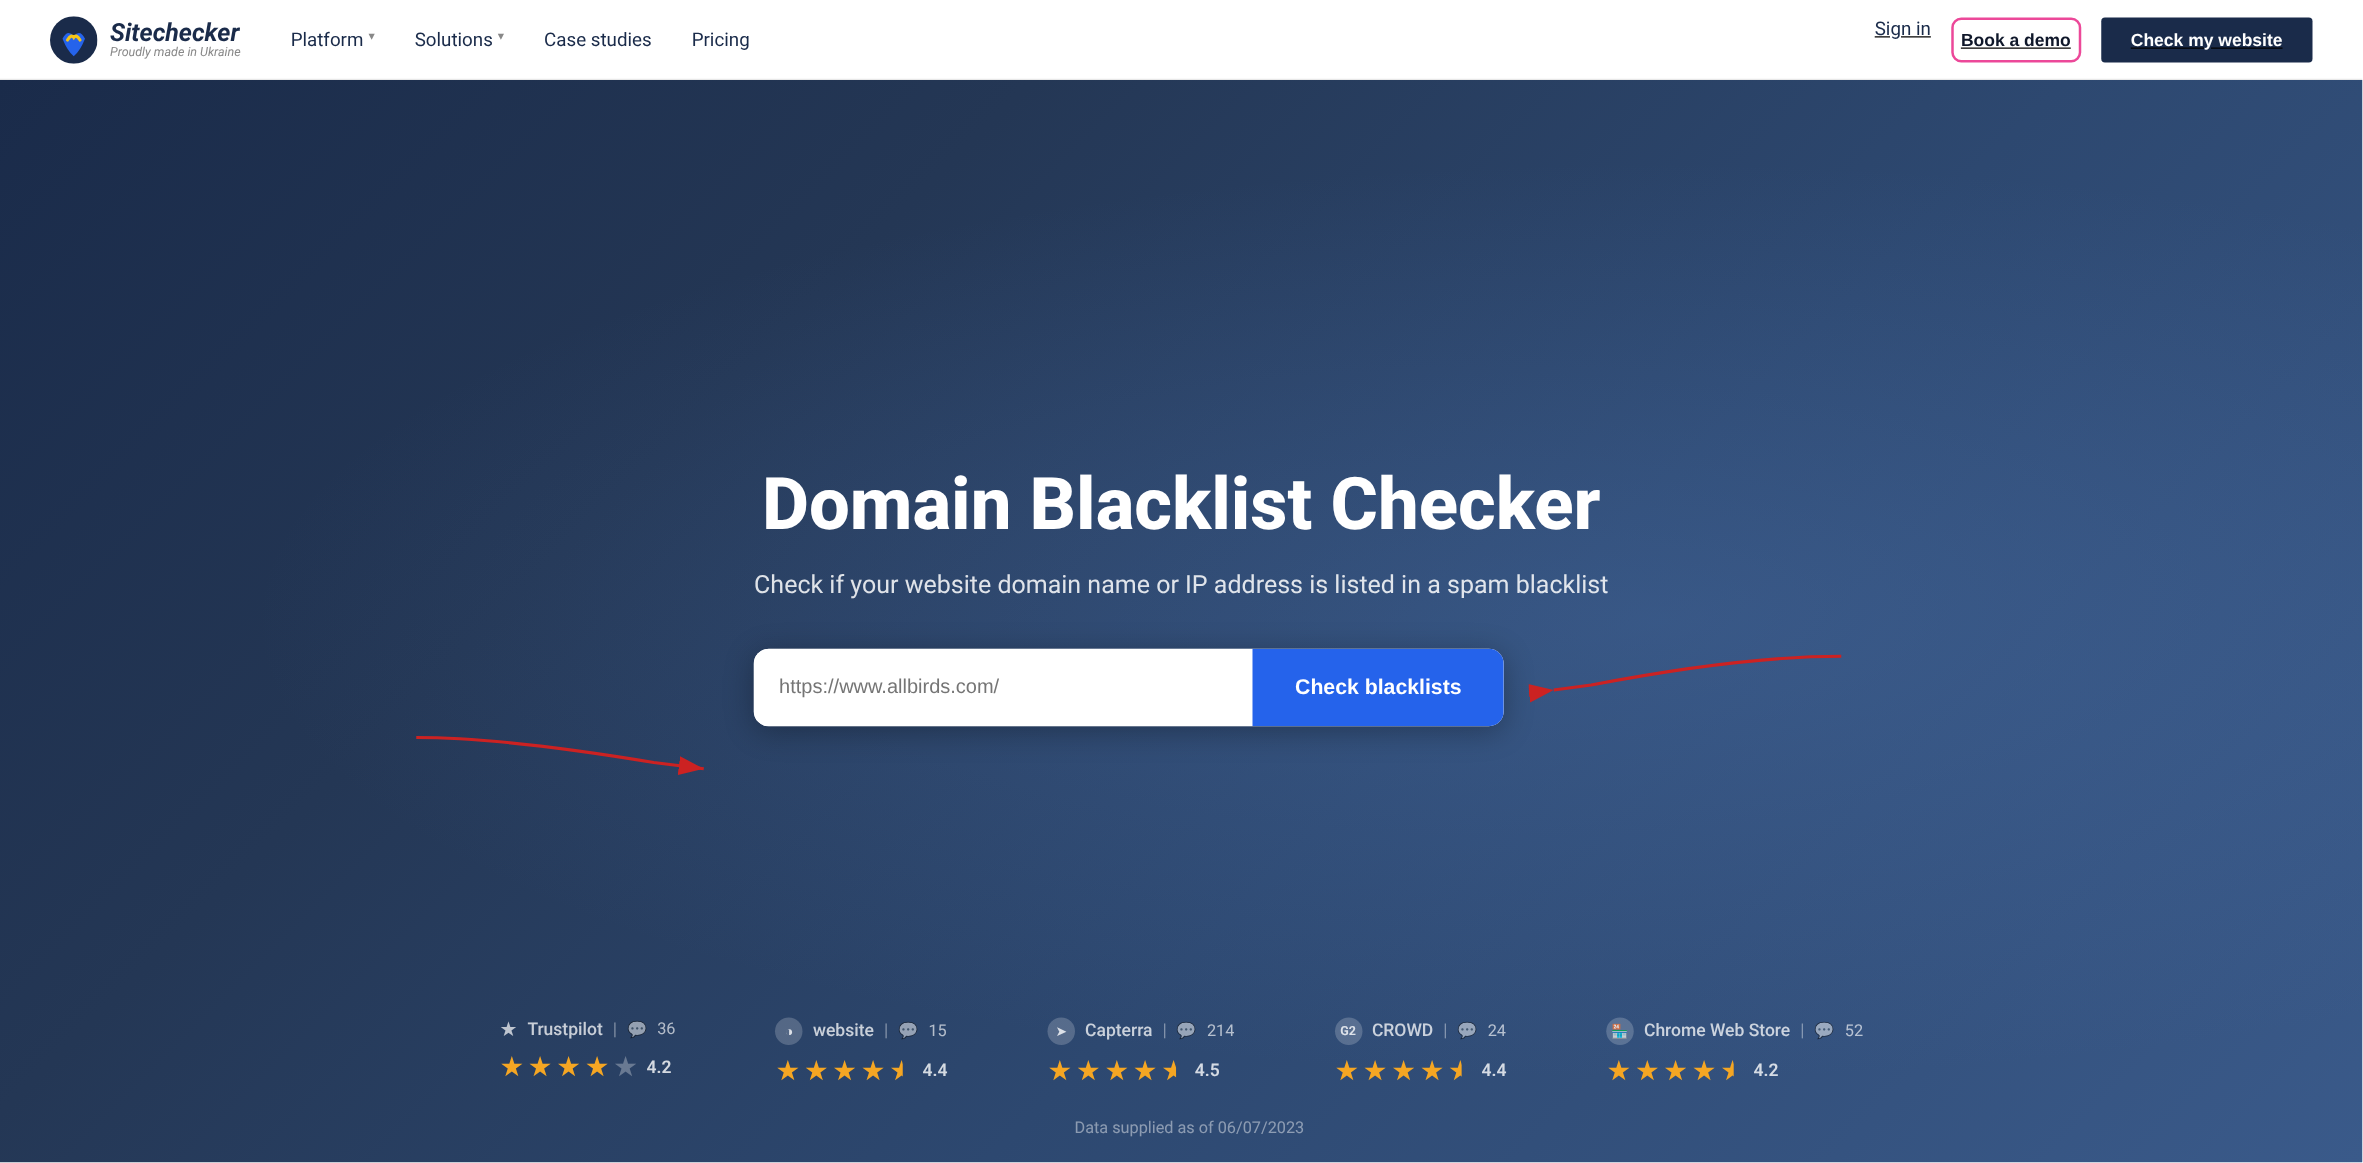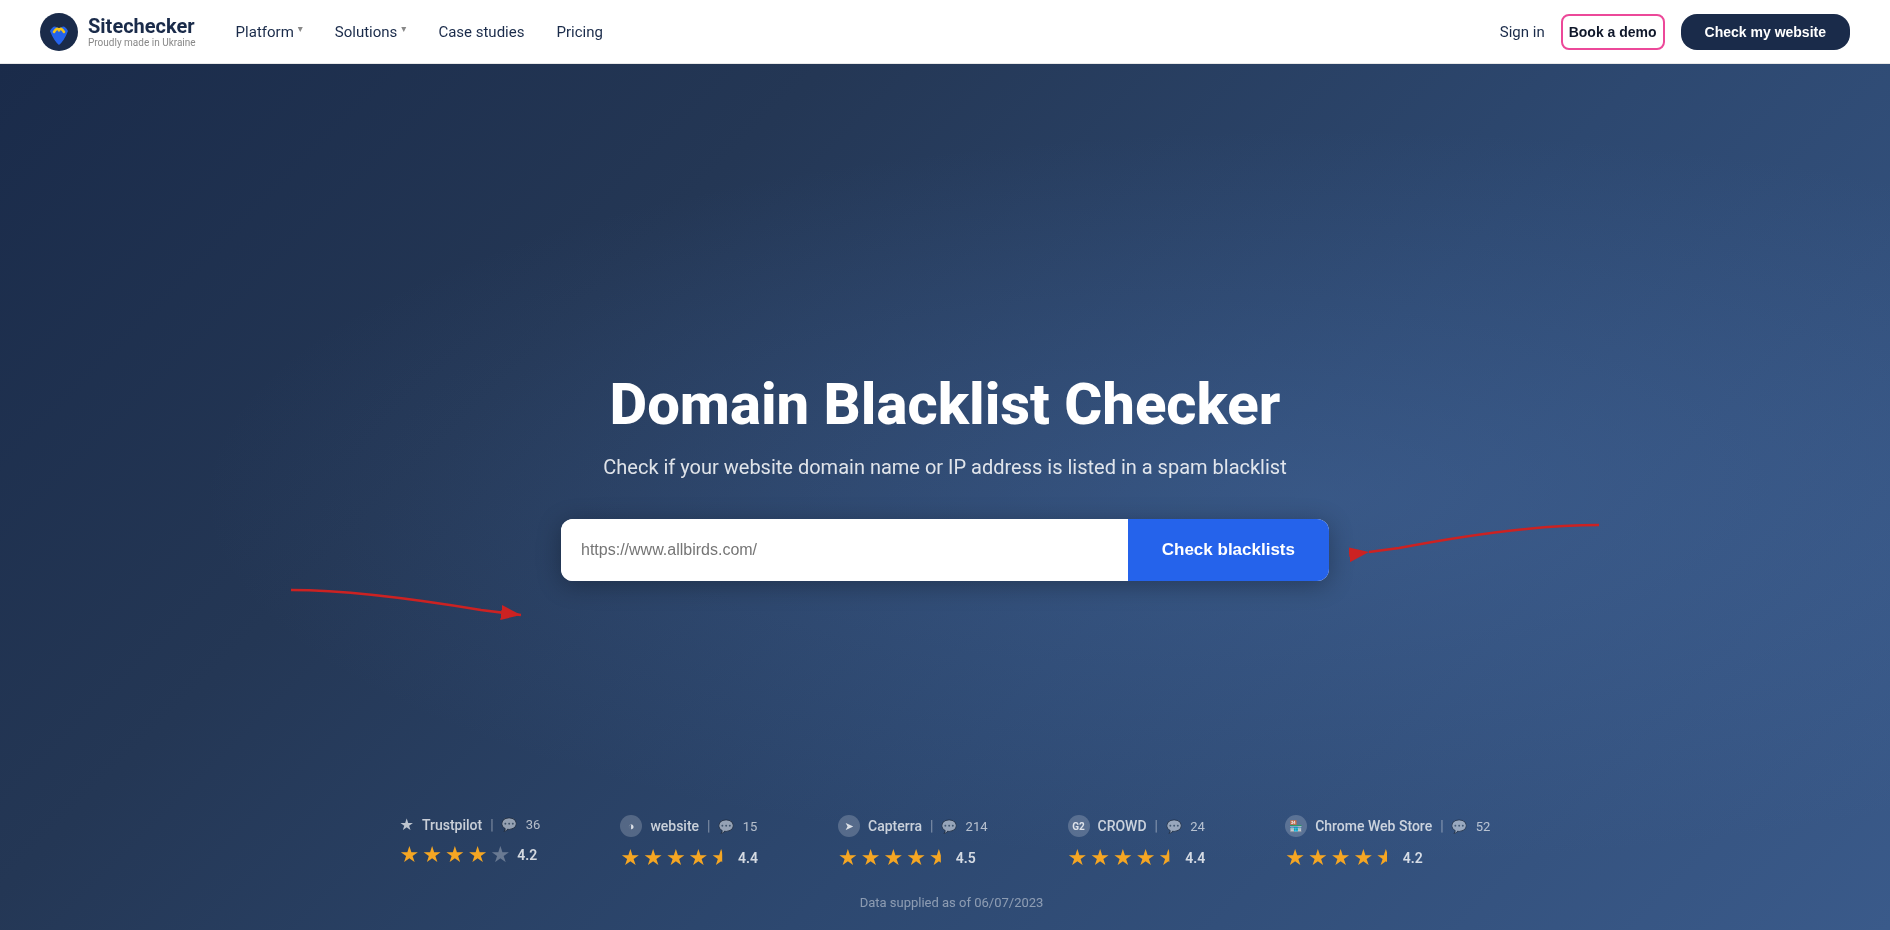--- a/index.html
+++ b/index.html
@@ -14,20 +14,21 @@
       padding: 0 40px;
       border-bottom: 1px solid #e8e8e8;
       position: relative;
       z-index: 10;
     }
     .logo-area {
       display: flex;
       align-items: center;
       gap: 10px;
       margin-right: 40px;
+      font-style: italic;
     }
     .logo-icon {
       width: 38px;
       height: 38px;
     }
     .logo-text-area {
       display: flex;
       flex-direction: column;
     }
     .logo-title {
@@ -54,22 +55,23 @@
       align-items: flex-start;
       gap: 4px;
       cursor: pointer;
     }
     .nav-link .chevron {
       font-size: 10px;
       color: #888;
     }
     .nav-actions {
       display: flex;
-      align-items: center;
+      align-items: flex-start;
       gap: 16px;
+      text-decoration: underline;
     }
     .sign-in-link {
       font-size: 15px;
       color: #1a2b4a;
       cursor: pointer;
       text-decoration: none;
     }
     .book-demo-btn {
       border: 2px solid #ec4899;
       background: transparent;
@@ -78,21 +80,21 @@
       border-radius: 8px;
       font-size: 14px;
       font-weight: 600;
       cursor: pointer;
     }
     .check-website-btn {
       background: #1a2b4a;
       color: #ffffff;
       border: none;
       padding: 10px 24px;
-      border-radius: 16px;
+      border-radius: 3px;
       font-size: 14px;
       font-weight: 600;
       cursor: pointer;
     }
 
     
     .hero {
       background: linear-gradient(135deg, #1a2b4a 0%, #243755 30%, #2d4870 60%, #3a5a8a 100%);
       height: 866px;
       display: flex;
@@ -123,21 +125,21 @@
     }
     .hero-subtitle {
       font-size: 20px;
       color: rgba(255,255,255,0.85);
       margin-bottom: 40px;
     }
 
     
     .search-box-container {
       position: relative;
-      width: 768px;
+      width: 600px;
       margin-top: 35px;
     }
     .search-box {
       display: flex;
       background: #ffffff;
       border-radius: 12px;
       overflow: hidden;
       box-shadow: 0 4px 24px rgba(0,0,0,0.3);
       height: 62px;
     }

